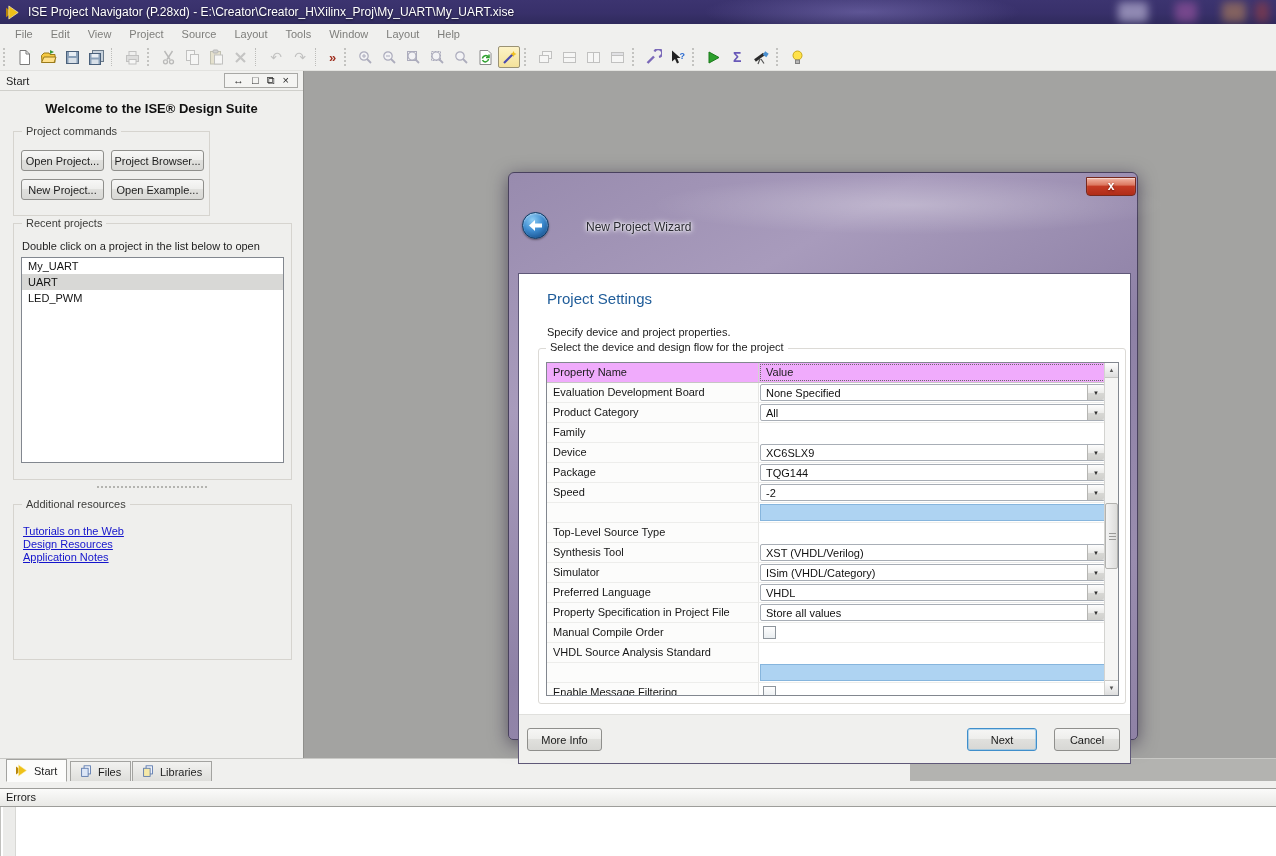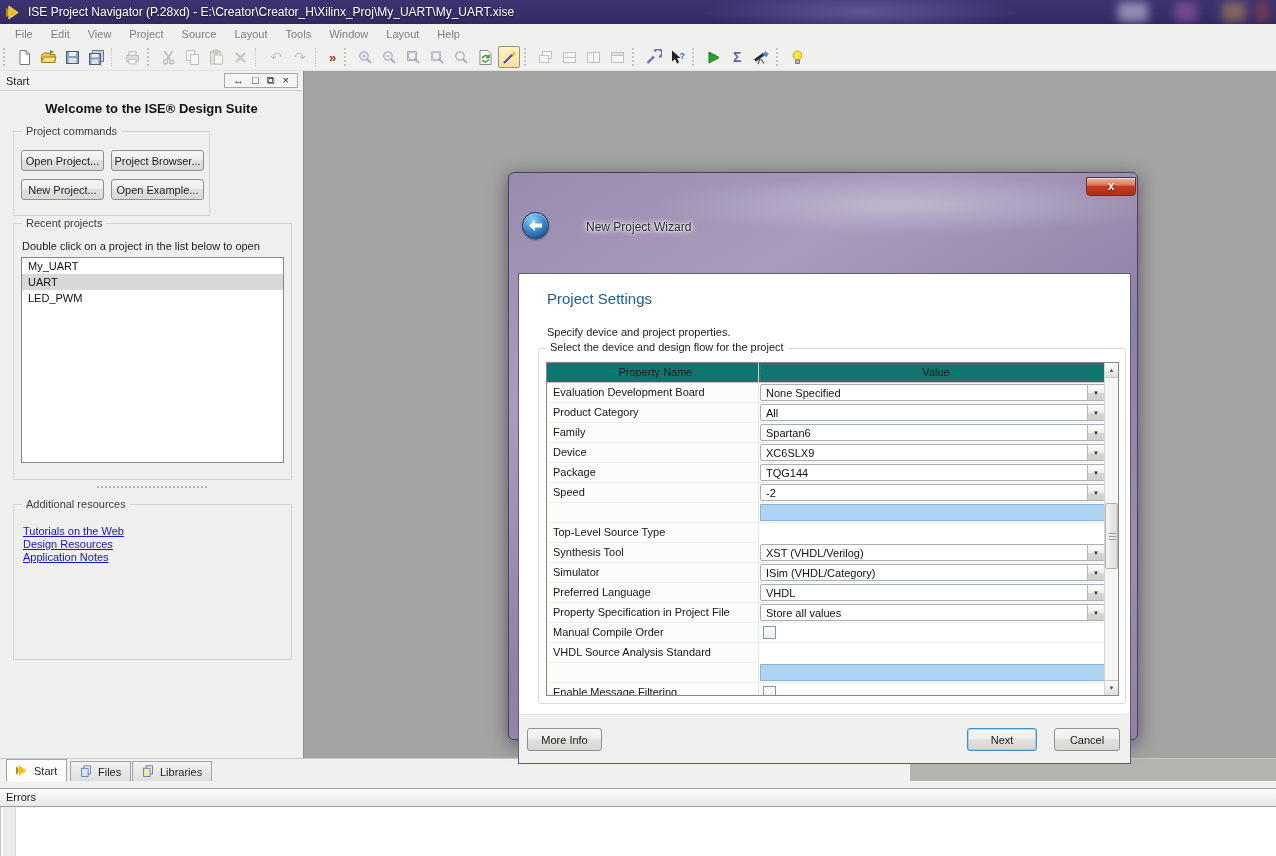--- a/index.html
+++ b/index.html
@@ -74,21 +74,21 @@
     background:linear-gradient(180deg,#f2b5a5 0%,#dd7a62 40%,#c43b25 50%,#b02c17 100%); box-shadow:inset 0 1px 1px rgba(255,255,255,.5); color:#ffffff; font-weight:bold; font-size:12px; text-align:center; line-height:17px; text-shadow:0 1px 2px rgba(90,10,0,.8); }
   .dlg-content { position:absolute; left:9px; top:70px; width:613px; height:491px; background:#ffffff; border:1px solid #5f5878;margin-top:30px; }
   .dlg-heading { position:absolute; left:28px; top:16px; font-size:15px; color:#1f5c99; }
   .dlg-subtitle { position:absolute; left:28px; top:52px; color:#1c1c1c; }
   .dlg-groupbox { position:absolute; left:19px; top:74px; width:588px; height:356px; border:1px solid #dcdad6; border-radius:3px; }
   .dlg-gb-legend { position:absolute; top:-8px; left:7px; background:#ffffff; padding:0 4px; color:#1c1c1c; }
 
   
   .ptable { position:absolute; left:7px; top:13px; width:573px; height:334px; border:1px solid #82878f; background:#fff; overflow:hidden; }
   .ptable-rows { position:absolute; left:0; top:0; width:559px; }
-  .thead { display:flex; height:20px; background:#0f766e; border-bottom:1px solid #c6c6c4;text-align:center; }
+  .thead { display:flex; height:20px; background:#f0abfc; border-bottom:1px solid #c6c6c4; }
   .thead .hname { width:212px; border-right:1px solid #d2d2d0; padding-left:6px; line-height:19px; color:#1a1a1a; }
   .thead .hval { flex:1; padding-left:7px; line-height:19px; color:#1a1a1a; outline:1px dotted #6a6a6a; outline-offset:-2px; }
   .trow { display:flex; height:20px; }
   .tname { width:212px; background:#fcfcfb; border-right:1px solid #e6e6e4; border-bottom:1px solid #ededeb; padding-left:6px; line-height:19px; color:#161616; white-space:nowrap; overflow:hidden; }
   .tval { flex:1; position:relative; border-bottom:1px solid #ededeb; background:#ffffff; }
   .combo { position:absolute; left:1px; right:1px; top:1px; bottom:1px; border:1px solid #a8aeb6; border-radius:2px; background:#ffffff; }
   .combo-text { position:absolute; left:5px; top:0; line-height:16px; color:#101010; }
   .combo-arrow { position:absolute; right:0; top:0; bottom:0; width:17px; background:linear-gradient(180deg,#fdfdfd,#ececea 50%,#d8d8d5 51%,#cfcfcc 100%); border-left:1px solid #b6b6b3; border-radius:0 2px 2px 0; font-size:6px; color:#303030; text-align:center; line-height:16px; }
   .combo.disabled { background:#f1f1f0; border-color:#c6c6c4; }
   .combo.disabled .combo-text { color:#9b9b9b; }
@@ -431,26 +431,20 @@
               <div class="tname">Product Category</div>
               <div class="tval">
                 <div class="combo">
                   <span class="combo-text">All</span>
                   <span class="combo-arrow">▼</span>
                 </div>
               </div>
             </div>
             <div class="trow">
               <div class="tname">Family</div>
-              <div class="tval">
-                <div class="combo">
-                  <span class="combo-text">Spartan6</span>
-                  <span class="combo-arrow">▼</span>
-                </div>
-              </div>
             </div>
             <div class="trow">
               <div class="tname">Device</div>
               <div class="tval">
                 <div class="combo">
                   <span class="combo-text">XC6SLX9</span>
                   <span class="combo-arrow">▼</span>
                 </div>
               </div>
             </div>

